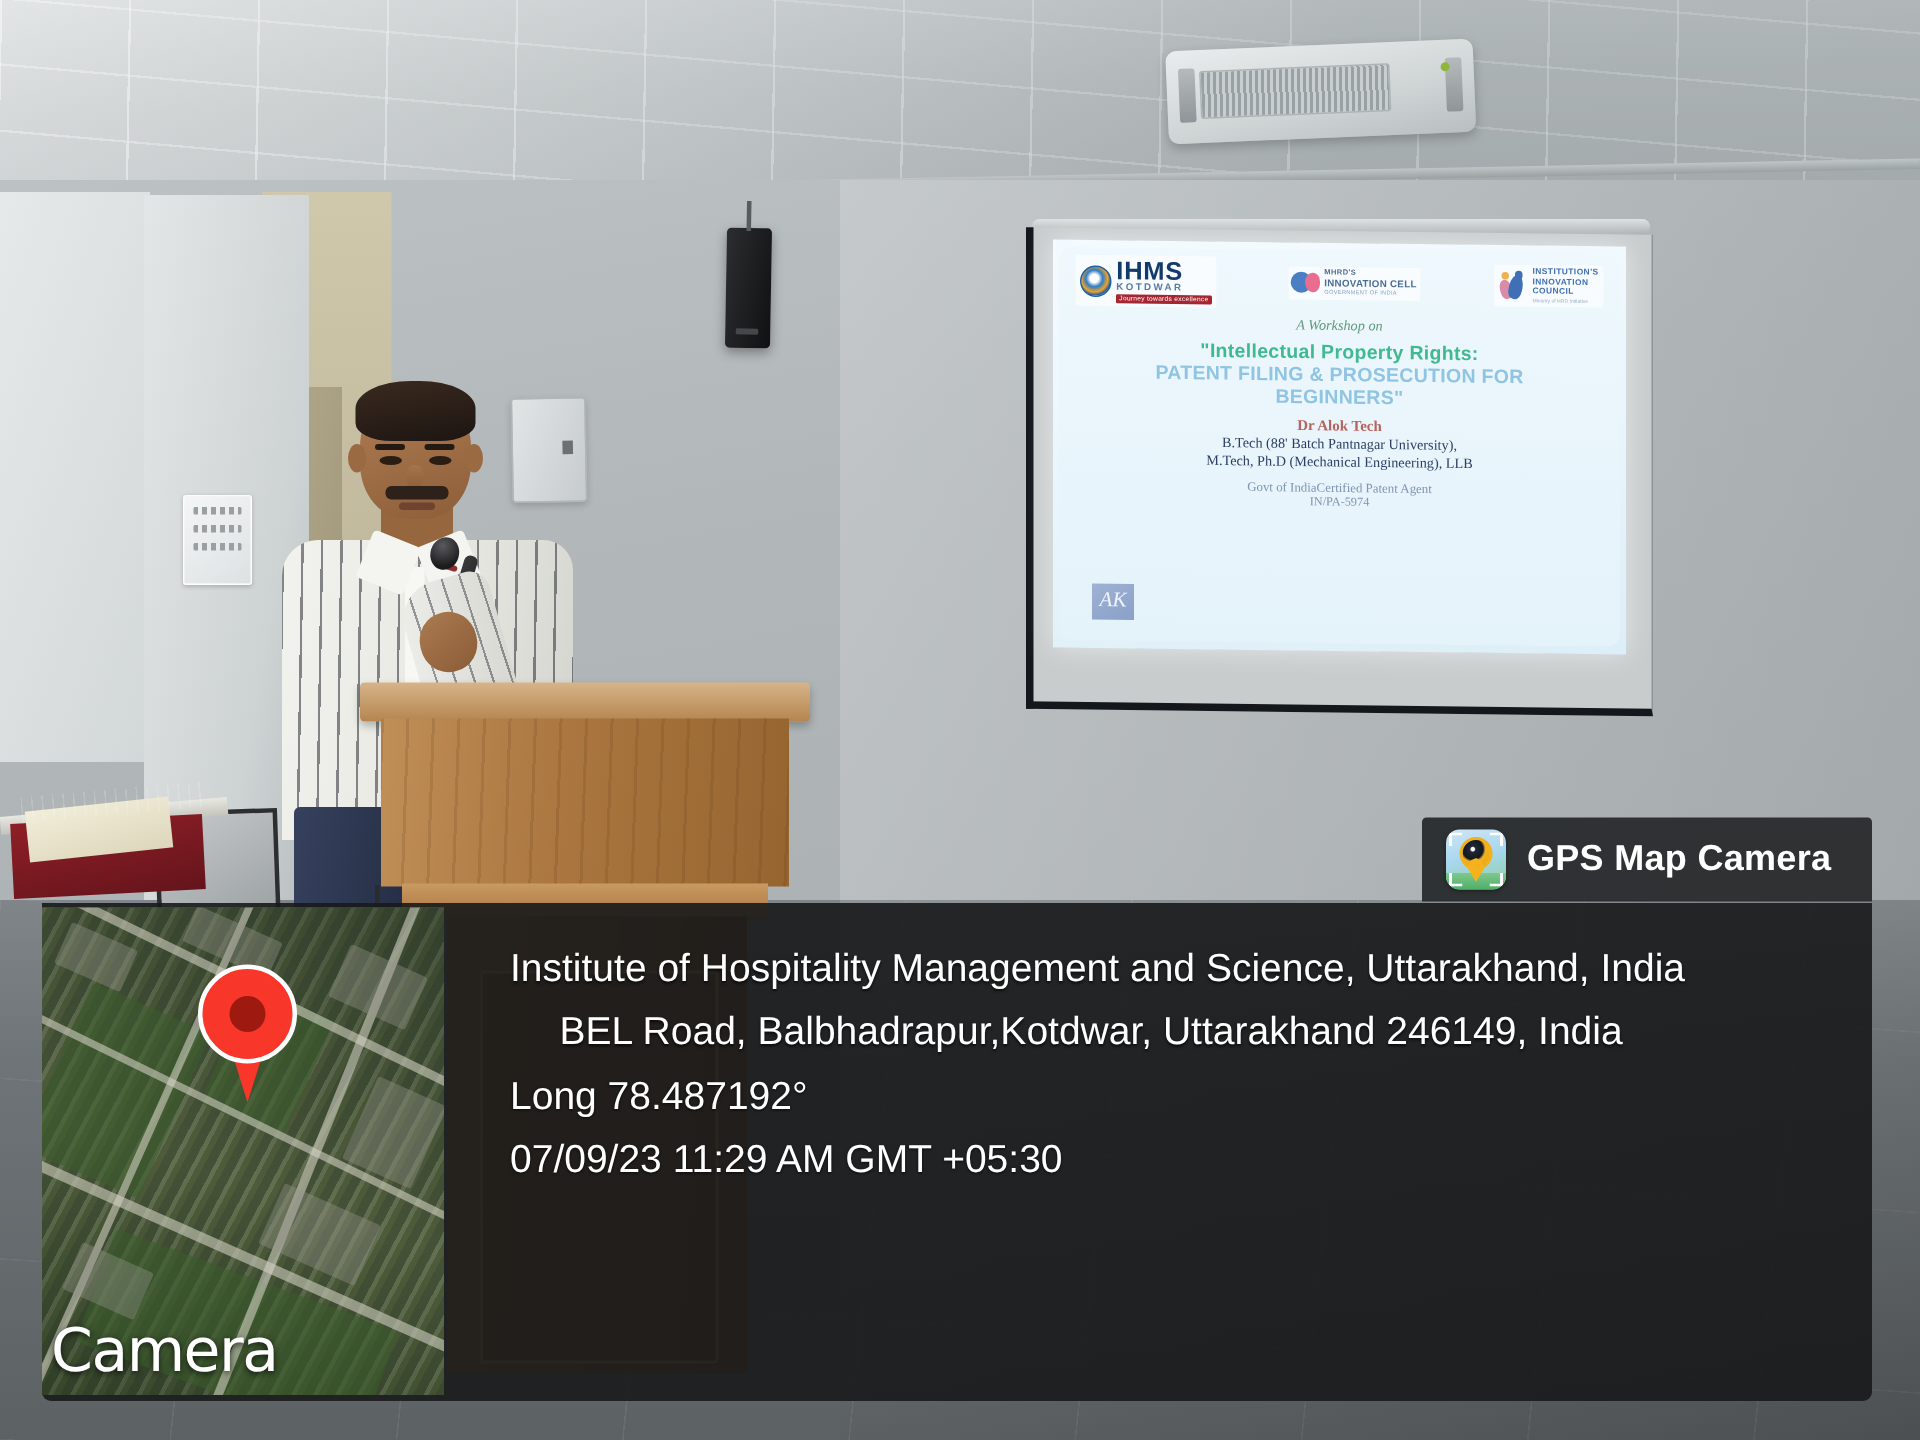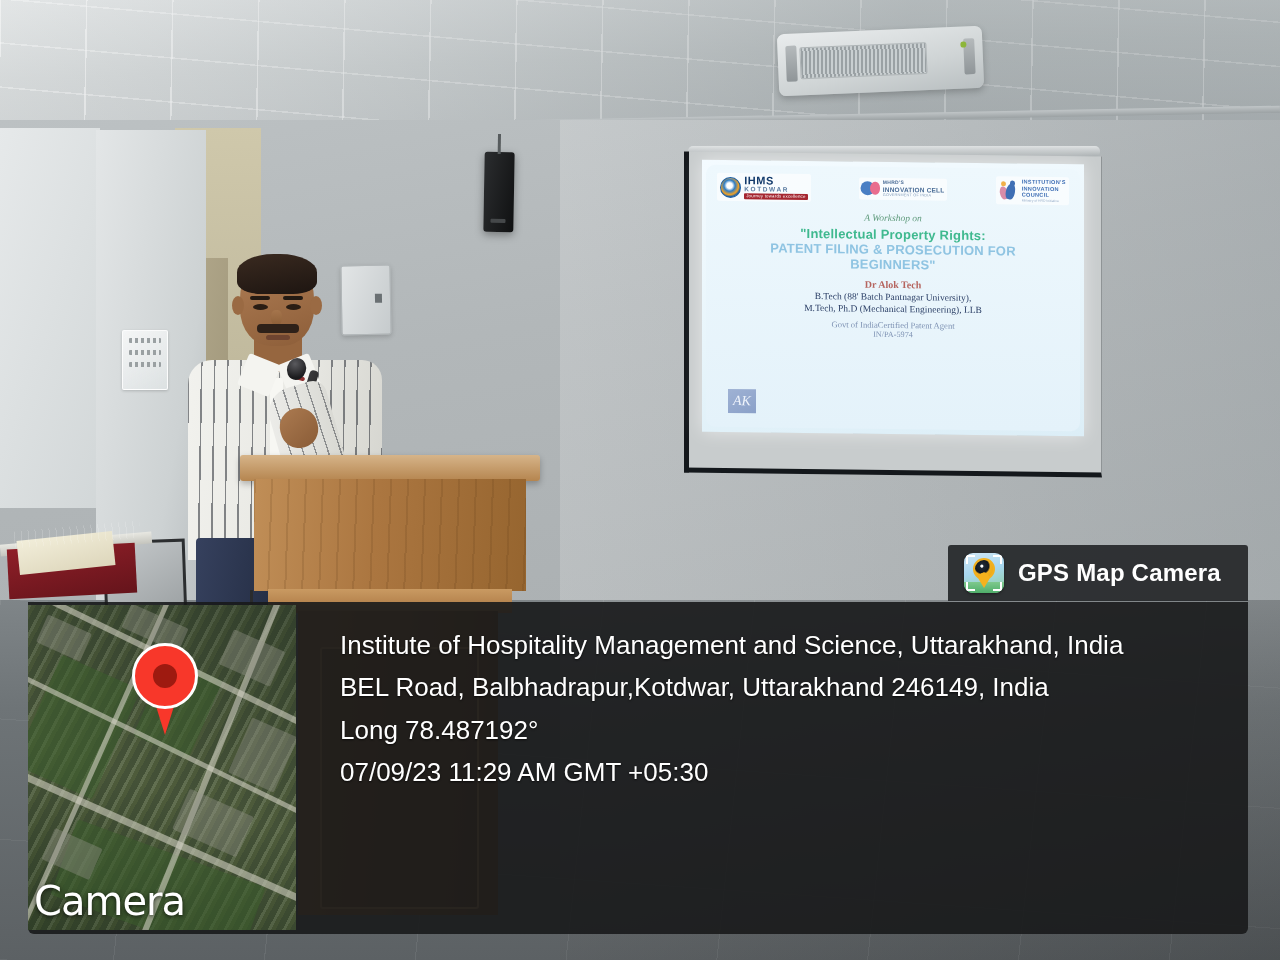--- a/index.html
+++ b/index.html
@@ -92,21 +92,21 @@
     display:flex;flex-direction:column;align-items:center;padding-top:5px;}
 
   .logo-row{display:flex;align-items:center;justify-content:space-between;
     width:94%;height:34px;}
   .logo-card{display:flex;align-items:center;gap:3px;
     background:rgba(255,255,255,.62);border-radius:2px;padding:2px 3px;}
   .logo-ihms-mark{width:19px;height:19px;border-radius:50%;
     background:radial-gradient(circle at 45% 40%,#fff 18%,#2e7cc4 36%,#f0a226 58%,#1d5fa4 72%,#fff 80%);
     border:1.5px solid #1d5fa4;}
   .logo-ihms-txt{display:flex;flex-direction:column;line-height:1;}
-  .logo-ihms-txt .a{font-size:11px;font-weight:700;color:#123a6b;letter-spacing:.5px;}
+  .logo-ihms-txt .a{font-size:17px;font-weight:700;color:#123a6b;letter-spacing:.5px;}
   .logo-ihms-txt .b{font-size:6.5px;font-weight:700;color:#5a7ba0;letter-spacing:1.6px;}
   .logo-ihms-txt .c{font-size:4.4px;color:#fff;background:#a52630;padding:.5px 2px;margin-top:.5px;
     letter-spacing:.2px;border-radius:1px;}
 
   .logo-mic-mark{width:18px;height:16px;position:relative;}
   .logo-mic-mark .gear{position:absolute;left:0;top:2px;width:11px;height:11px;border-radius:50%;
     background:#4a7fc4;box-shadow:0 0 0 1.5px #4a7fc4;}
   .logo-mic-mark .brain{position:absolute;left:8px;top:1px;width:10px;height:13px;
     background:#e96d8e;border-radius:50% 45% 45% 50%;}
   .logo-mic-txt{display:flex;flex-direction:column;line-height:1.15;}
@@ -234,21 +234,21 @@
   .gps-icon .c.bl{left:2px;bottom:2px;border-right:0;border-top:0;border-radius:0 0 0 2px;}
   .gps-icon .c.br{right:2px;bottom:2px;border-left:0;border-top:0;border-radius:0 0 2px 0;}
   .gps-brand{color:#fff;font-size:24px;font-weight:700;letter-spacing:.2px;}
 
   
   .info-panel{position:absolute;left:28px;top:602px;width:1220px;height:332px;
     background:rgba(24,26,27,.90);border-radius:0 0 6px 6px;}
   .info-text{position:absolute;left:340px;top:624px;width:900px;color:#fff;}
   .info-text div{font-size:26px;line-height:1.63;white-space:nowrap;
     text-shadow:0 1px 2px rgba(0,0,0,.7);}
-  .info-addr{white-space:normal !important;}
+  .info-addr{white-space:normal !important;margin-left:33px;}
 
   .map-thumb{position:absolute;left:28px;top:605px;width:268px;height:325px;overflow:hidden;
     background:#3f5136;}
   .map-sat{position:absolute;inset:0;
     background:
       linear-gradient(20deg,rgba(20,40,18,.45),rgba(60,80,48,.25) 45%,rgba(30,45,30,.5)),
       repeating-linear-gradient(118deg,#6f7a5c 0 3px,#55603f 3px 7px,#47523a 7px 13px),
       repeating-linear-gradient(28deg,#5c6847 0 5px,#4a5639 5px 11px);}
   .map-road{position:absolute;background:rgba(212,210,196,.58);}
   .r1{left:-30px;top:60px;width:380px;height:6px;transform:rotate(26deg);}

